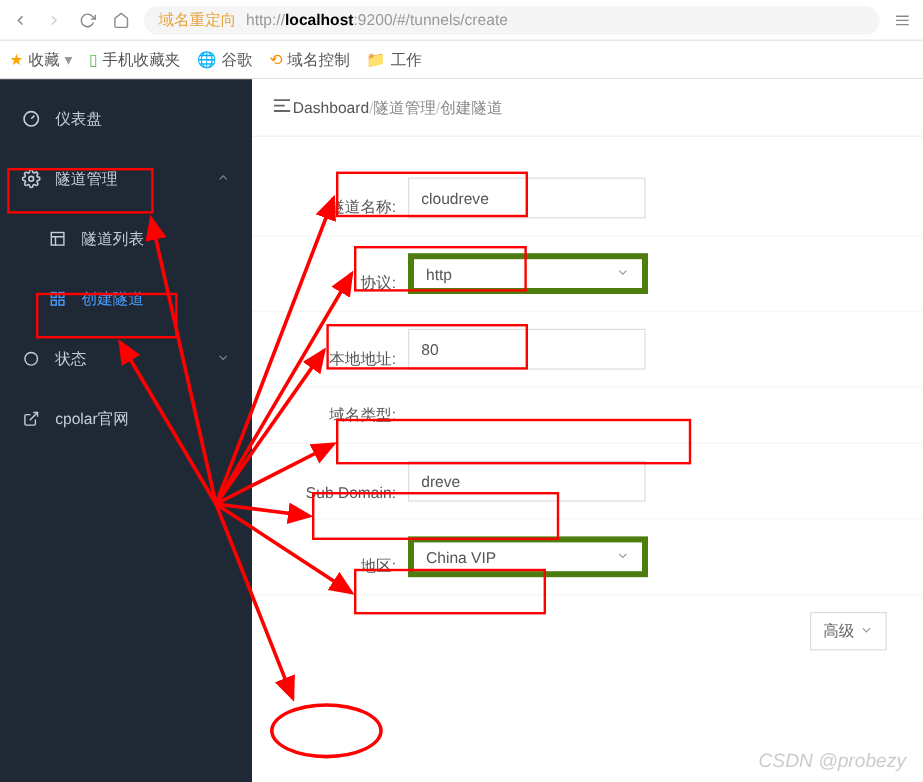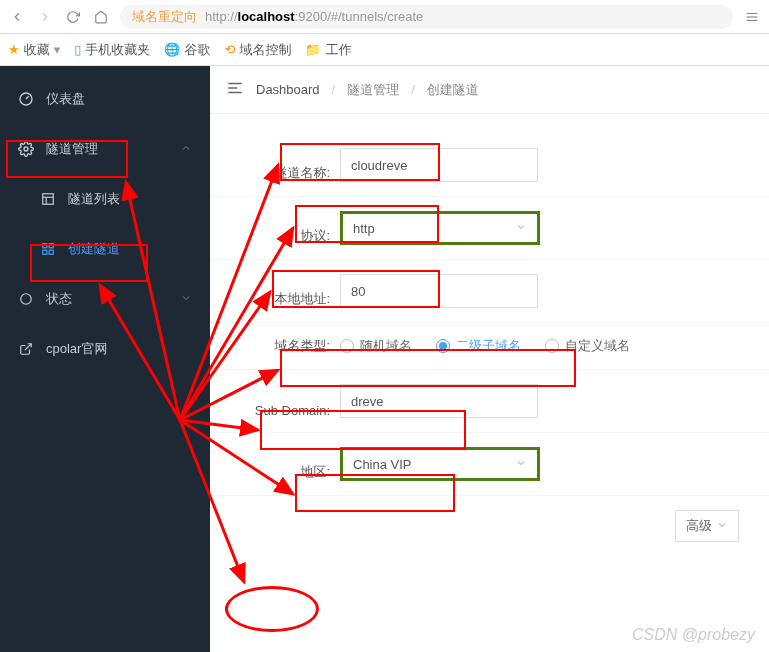--- a/index.html
+++ b/index.html
@@ -14,29 +14,29 @@
 .bk{display:flex;align-items:center;gap:4px;cursor:pointer}
 .star{color:#ffa500}
 .app{display:flex;height:calc(100% - 66px)}
 .sidebar{width:210px;background:#1f2936;height:100%;color:#c5cdd8;padding-top:8px}
 .side-item{height:50px;display:flex;align-items:center;padding:0 18px;gap:12px;cursor:pointer;position:relative}
 .side-item.sub{padding-left:40px}
 .side-item.active{color:#4a9eff}
 .chev{position:absolute;right:18px;color:#7a8596}
 .side-icon{width:16px;height:16px;display:inline-flex;align-items:center;justify-content:center}
 .main{flex:1;background:#fff;overflow:auto}
-.topbar{height:48px;border-bottom:1px solid #eee;display:flex;align-items:center;padding:0 16px;gap:12px;color:#999}
+.topbar{height:48px;border-bottom:1px solid #eee;display:flex;align-items:center;padding:0 16px;color:#999}
 .crumb{color:#888}
 .crumb.first{color:#555}
 .sep{color:#ccc}
 .form{padding:20px 0}
 .row{display:flex;align-items:flex-end;padding:14px 30px;border-bottom:1px solid #f5f5f5}
 .lbl{width:100px;text-align:right;color:#555;padding-right:10px}
 .inp{height:34px;border:1px solid #ddd;padding:0 10px;min-width:120px;color:#555}
-.sel{height:34px;border:3px solid #4d7c0f;padding:0 10px;min-width:200px;color:#555;display:flex;align-items:center;justify-content:space-between;cursor:pointer}
+.sel{height:34px;border:5px solid #4d7c0f;padding:0 10px;min-width:200px;color:#555;display:flex;align-items:center;justify-content:space-between;cursor:pointer}
 .radio-group{display:flex;gap:24px;align-items:center}
 .radio{display:flex;align-items:center;gap:6px;cursor:pointer;color:#666}
 .radio.sel-r{color:#4a9eff}
 .rcircle{width:14px;height:14px;border:1px solid #bbb;border-radius:50%;display:inline-block;position:relative}
 .radio.sel-r .rcircle{border-color:#4a9eff}
 .radio.sel-r .rcircle::after{content:"";position:absolute;width:8px;height:8px;background:#4a9eff;border-radius:50%;top:2px;left:2px}
 .adv-row{display:flex;justify-content:flex-end;padding:14px 30px}
 .adv-btn{border:1px solid #ddd;padding:6px 10px;display:flex;align-items:center;gap:4px;cursor:pointer;color:#666}
 .submit-row{padding:20px 30px}
 .submit{background:#5cb85c;color:#fff;border:none;padding:10px 18px;cursor:pointer;font-size:14px}
@@ -202,34 +202,20 @@
                 <polyline points="6 9 12 15 18 9"></polyline>
               </svg></span>
         </div>
       </div>
       <div class="row">
         <span class="lbl">本地地址:</span>
         <input class="inp" value="80" style="">
       </div>
       <div class="row">
         <span class="lbl">域名类型:</span>
-        <div class="radio-group">
-          <label class="radio">
-              <span class="rcircle"></span>
-              <span>随机域名</span>
-            </label>
-          <label class="radio sel-r">
-              <span class="rcircle"></span>
-              <span>二级子域名</span>
-            </label>
-          <label class="radio">
-              <span class="rcircle"></span>
-              <span>自定义域名</span>
-            </label>
-        </div>
       </div>
       <div class="row">
         <span class="lbl">Sub Domain:</span>
         <input class="inp" value="dreve" style="">
       </div>
       <div class="row">
         <span class="lbl">地区:</span>
         <div class="sel">
           <span>China VIP</span>
           <span><svg width="12" height="12" viewBox="0 0 24 24" fill="none" stroke="#999" stroke-width="2">

